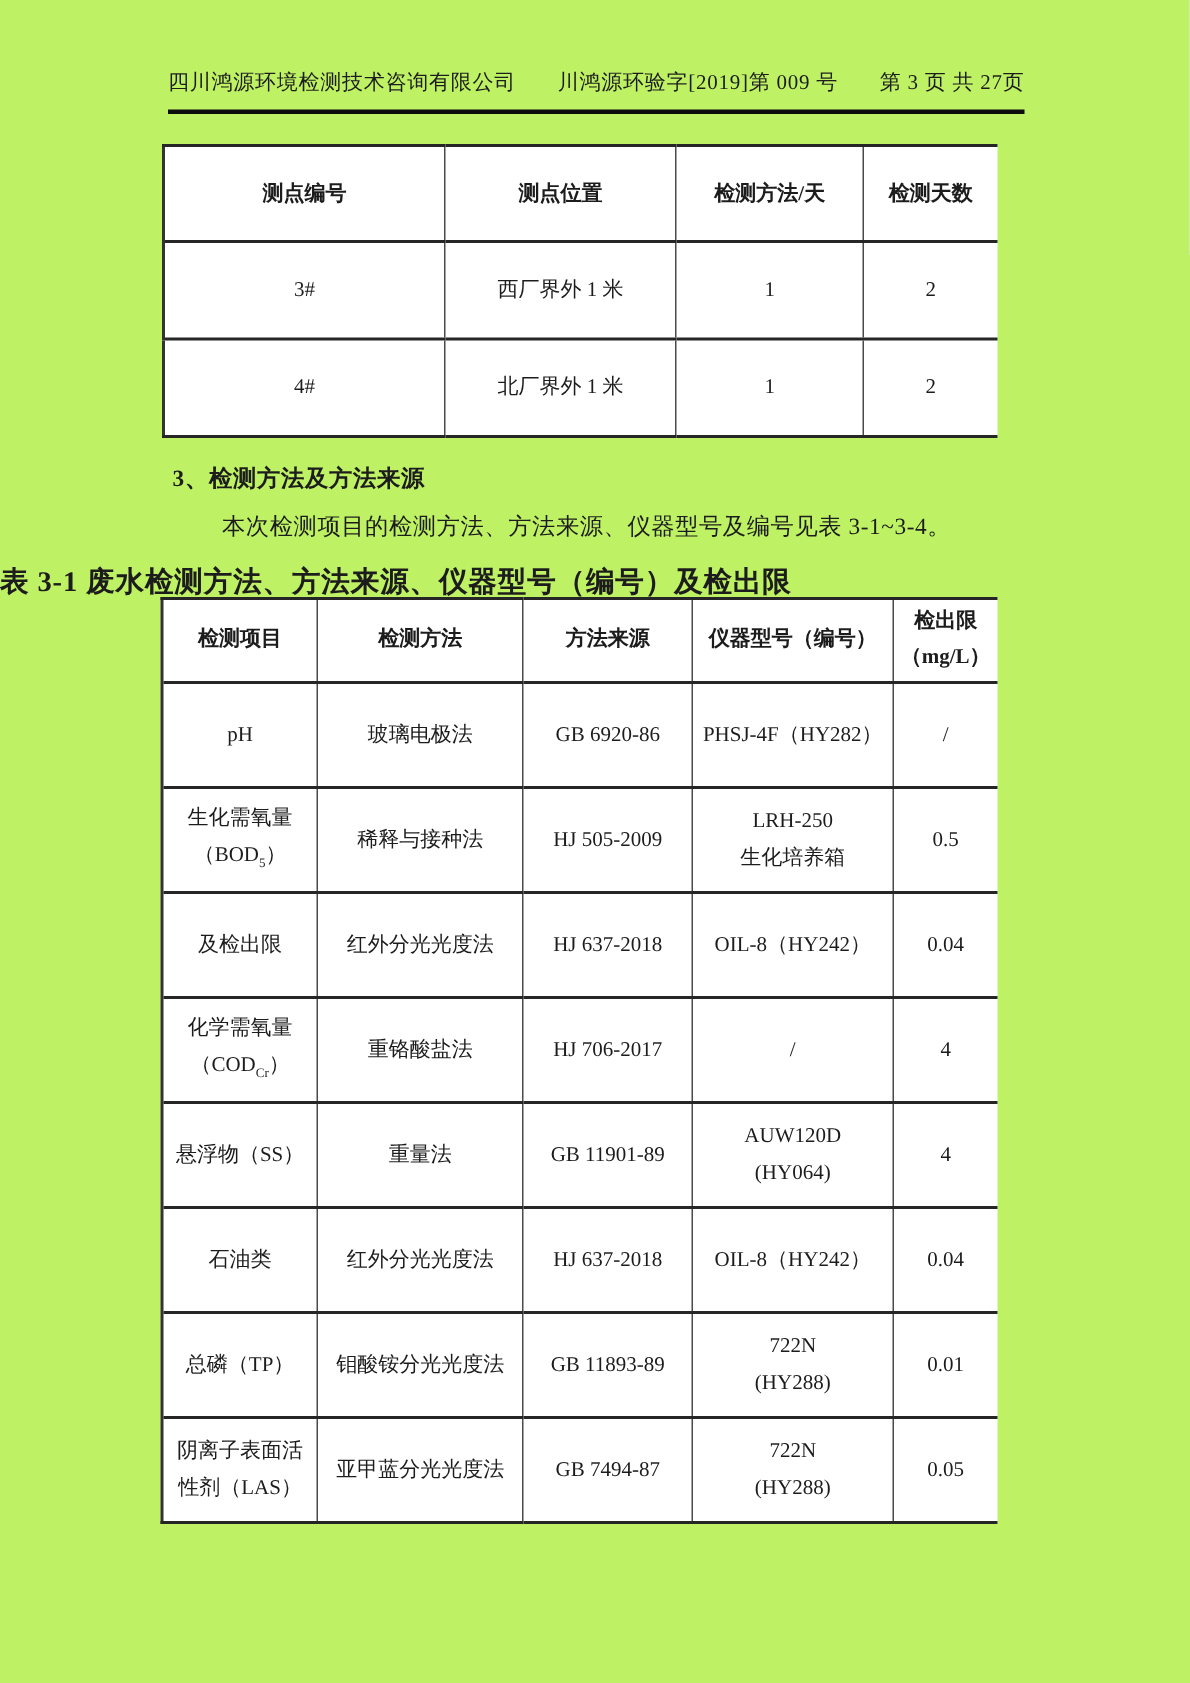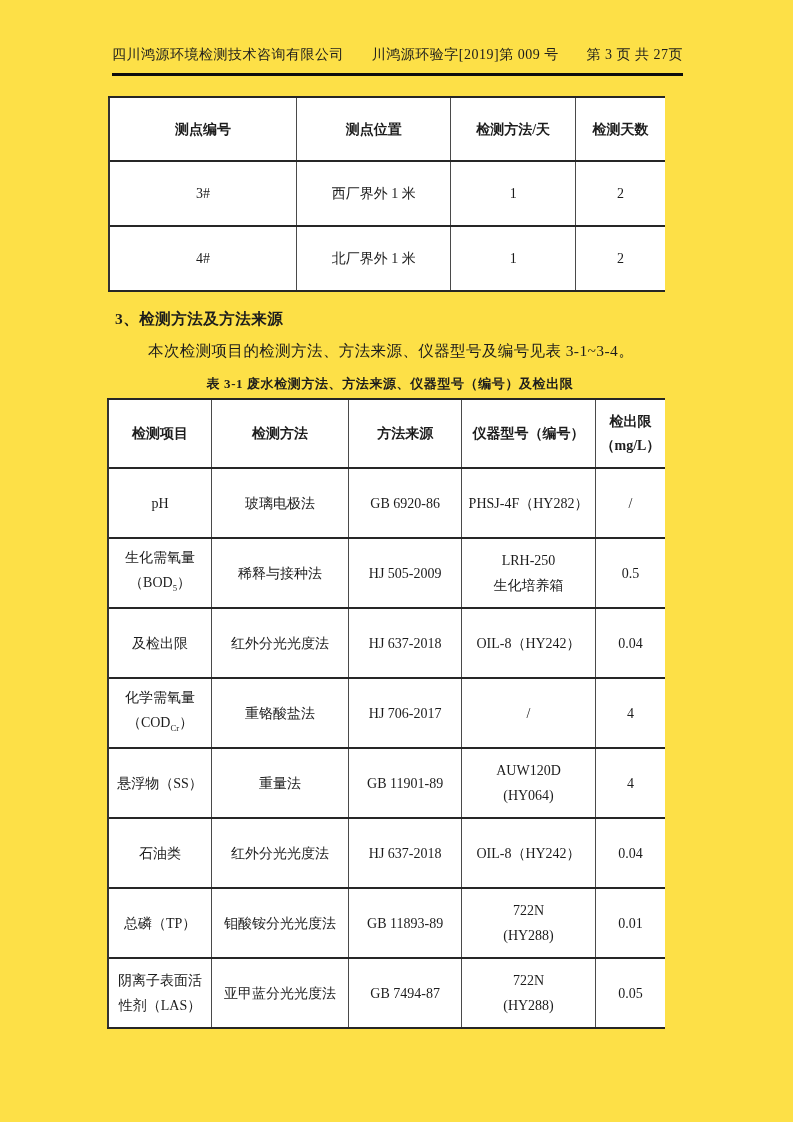--- a/index.html
+++ b/index.html
@@ -1,17 +1,17 @@
 <!DOCTYPE html>
 <html><head>
 <meta charset="utf-8">
 <style>
   html,body{margin:0;padding:0;background:#e8e8e8;}
   .page{
-    position:relative;width:793px;height:1122px;background:#fde047;
+    position:relative;width:793px;height:1122px;background:#bef264;
     font-family:"Liberation Serif","DejaVu Serif",serif;color:#1c1c1c;
     margin:0 auto;overflow:hidden;
   }
   
   .header-bar{
     position:absolute;left:112px;top:46px;width:571px;
     display:flex;justify-content:space-between;align-items:baseline;
     font-size:14px;letter-spacing:.5px;
     border-bottom:3px solid #0d0d0d;padding-bottom:9px;
   }
@@ -24,33 +24,33 @@
   }
   th{font-weight:bold;}
   th:first-child,td:first-child{border-left:2px solid #333;}
   tr.last td{border-bottom:2px solid #262626;}
   
   sub{font-size:.62em;}
   .points-table{left:108px;top:96px;width:557px;}
   .points-table thead tr{height:64px;padding-left:34px;}
   .points-table tbody tr{height:65px;}
   .methods-table{left:107px;top:398px;width:558px;}
-  .methods-table thead tr{height:69px;}
+  .methods-table thead tr{height:56px;}
   .methods-table tbody tr{height:70px;}
   .methods-table th{line-height:24px;}
   
   .section-heading{
     position:absolute;left:115px;top:309px;font-size:15.5px;font-weight:bold;letter-spacing:.5px;
   }
   .body-paragraph{
     position:absolute;left:148px;top:341px;font-size:15.5px;letter-spacing:.4px;
   }
   .table-title{
-    position:absolute;left:0;top:375px;width:780px;text-align:center;
-    font-size:13px;font-weight:bold;letter-spacing:.6px;
+    position:absolute;left:0;top:375px;width:780px;text-align:left;
+    font-size:19px;font-weight:bold;letter-spacing:.6px;
   }
 </style>
 </head>
 <body>
 
 <div class="page">
 
   <div class="header-bar">
     <span>四川鸿源环境检测技术咨询有限公司</span>
     <span>川鸿源环验字[2019]第 009 号</span>

